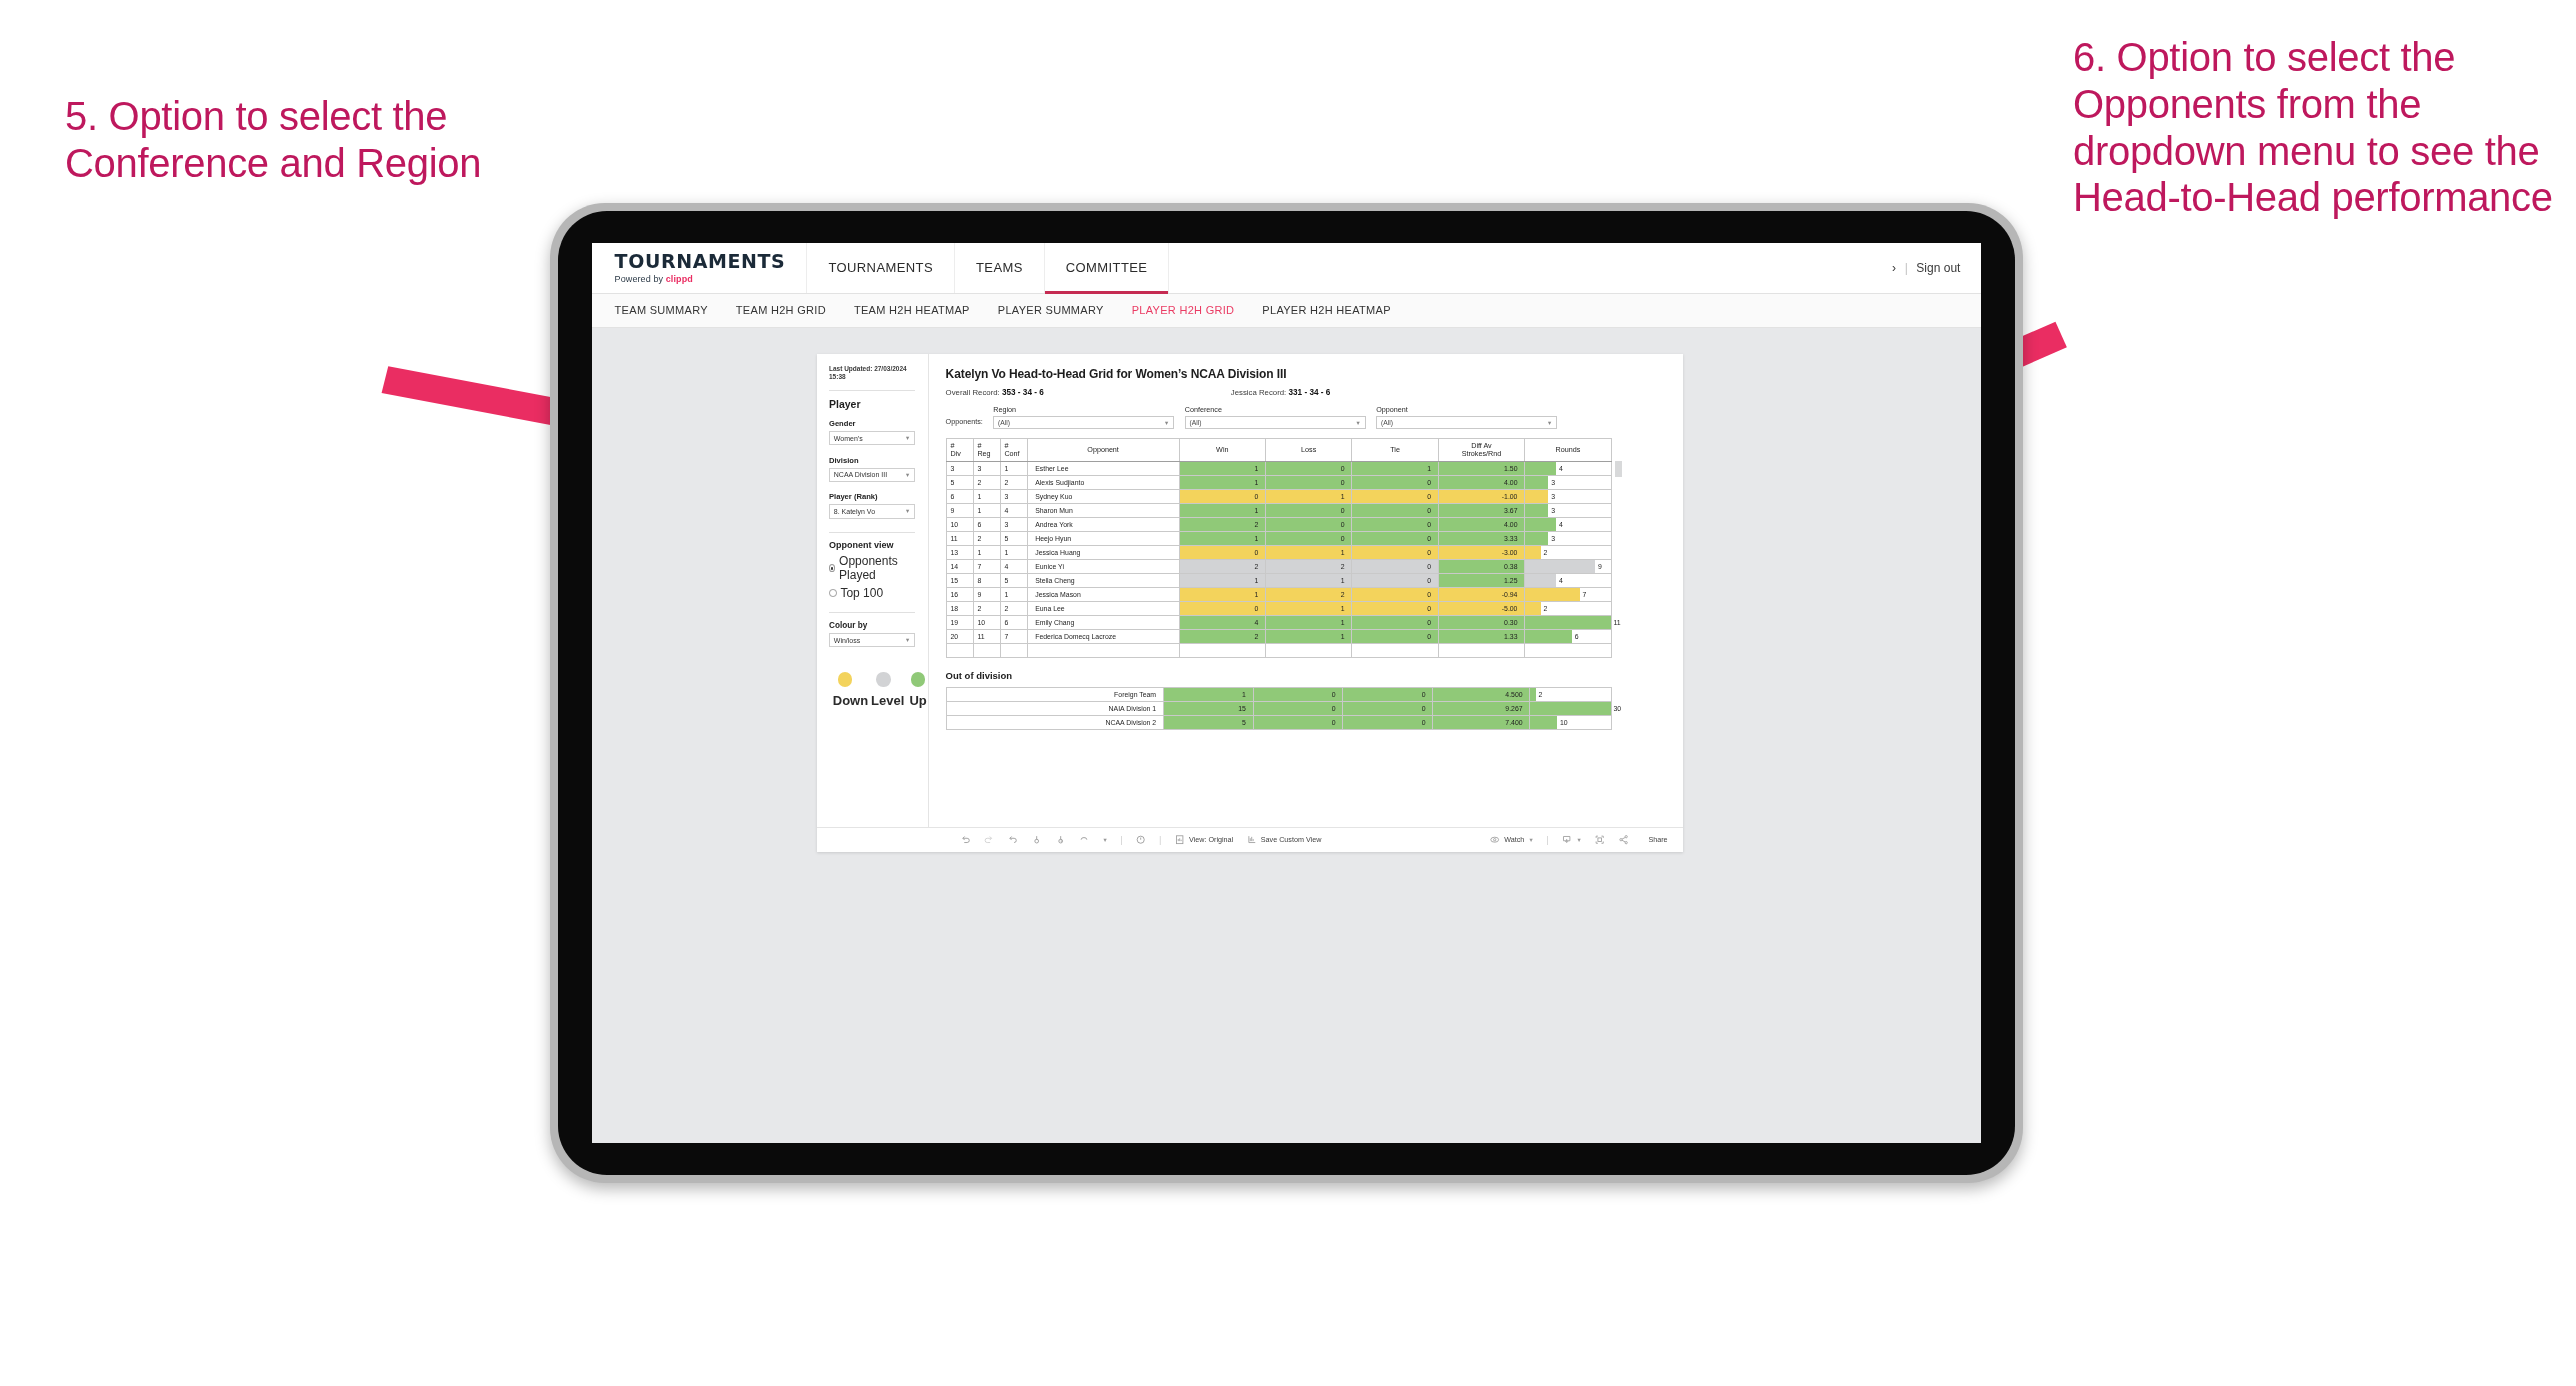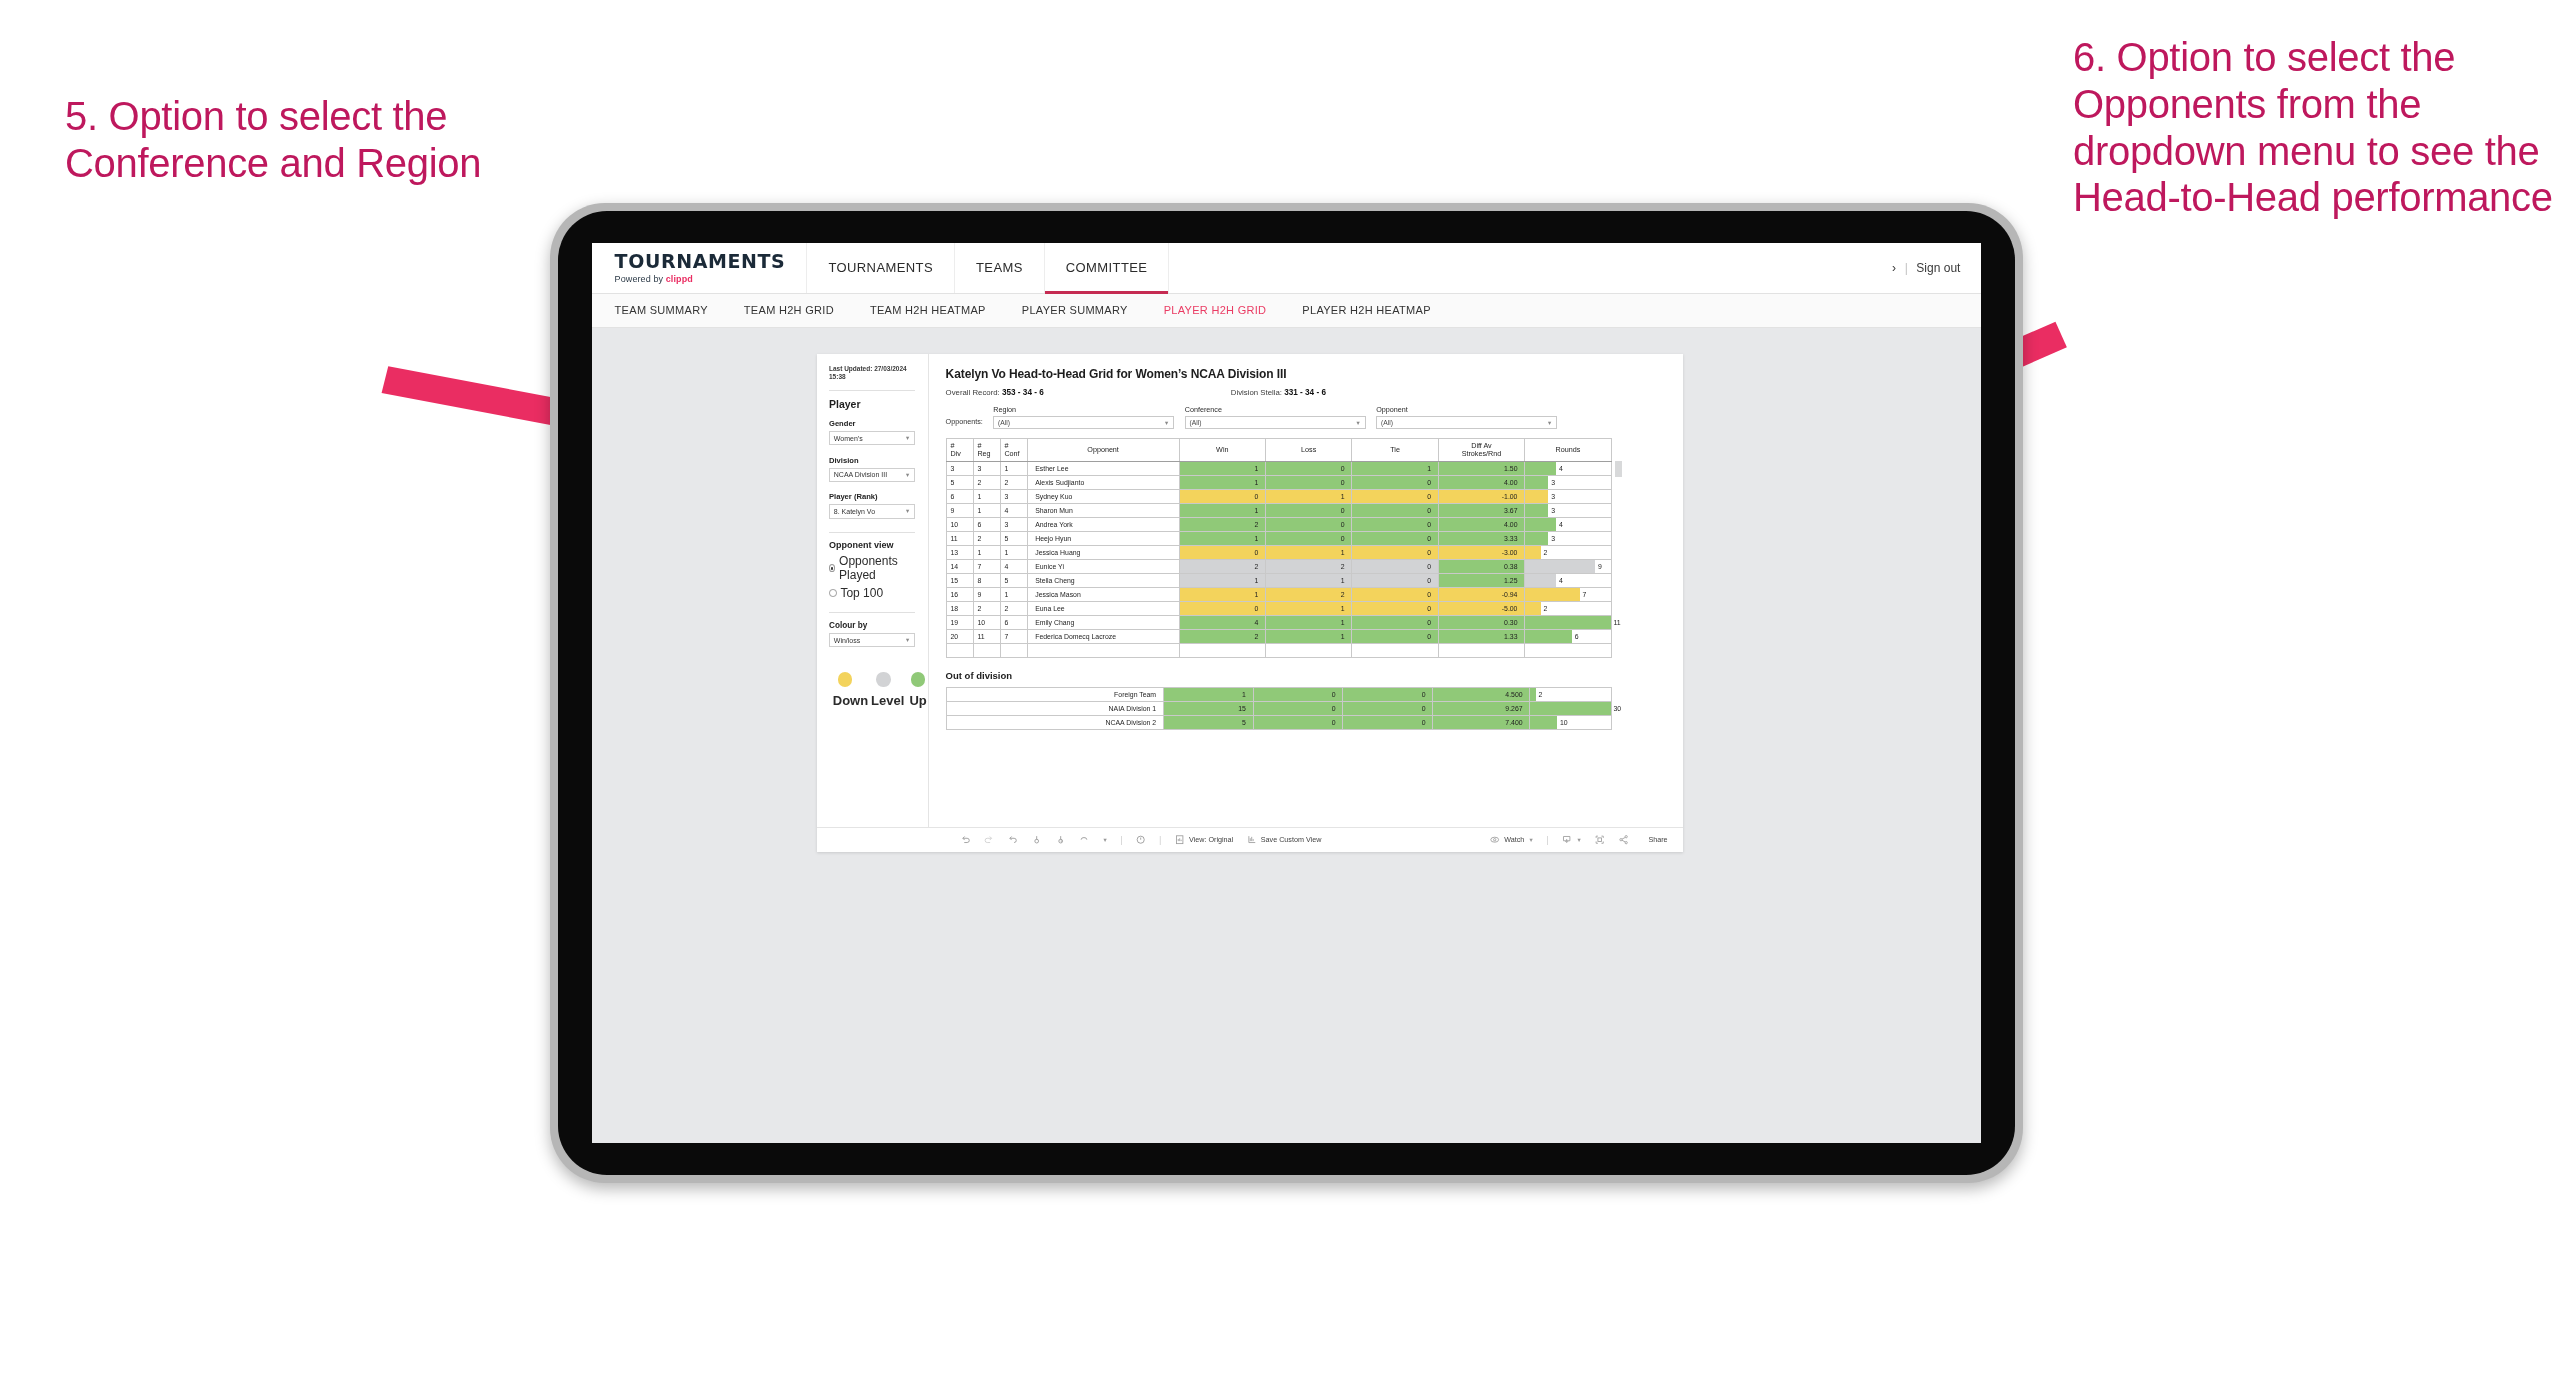--- a/index.html
+++ b/index.html
@@ -78,21 +78,21 @@
   .hdr-right {
     margin-left: auto; display: flex; align-items: center;
     padding-right: 21px; gap: 8.6px;
     font-size: 12px; color: #3a3a3a;
   }
   .hdr-right .sep { color: #c3c3c3; }
 
   .subnav {
     height: 34px; background: #fafafa;
     border-bottom: 1px solid #e2e2e2;
-    display: flex; align-items: center; gap: 36px; padding-left: 23px;
+    display: flex; align-items: center; gap: 28px; padding-left: 23px;
     font-size: 11px; letter-spacing: 0.3px; color: #333;
   }
   .subnav .active { color: #ea3b63; }
 
   
   #viz {
     position: absolute; left: 225px; top: 111px;
     width: 866px; height: 498px;
     background: #fff;
     box-shadow: 0 1px 2.9px rgba(0,0,0,.13);
@@ -299,21 +299,21 @@
             </div>
 
             <div class="main">
               <div class="viz-title">Katelyn Vo Head-to-Head Grid for Women’s NCAA Division III</div>
               <div class="rec-row">
                 <span>
                   <span>Overall Record:</span>
                   <b>353 - 34 - 6</b>
                 </span>
                 <span class="r2">
-                  <span>Division Stella:</span>
+                  <span>Jessica Record:</span>
                   <b>331 - 34 - 6</b>
                 </span>
               </div>
 
               <div class="filters">
                 <div class="lead">Opponents:</div>
                 <div class="flt">
                   <div class="flt-lbl">Region</div>
                   <div class="flt-sel">
                     <span>(All)</span>

